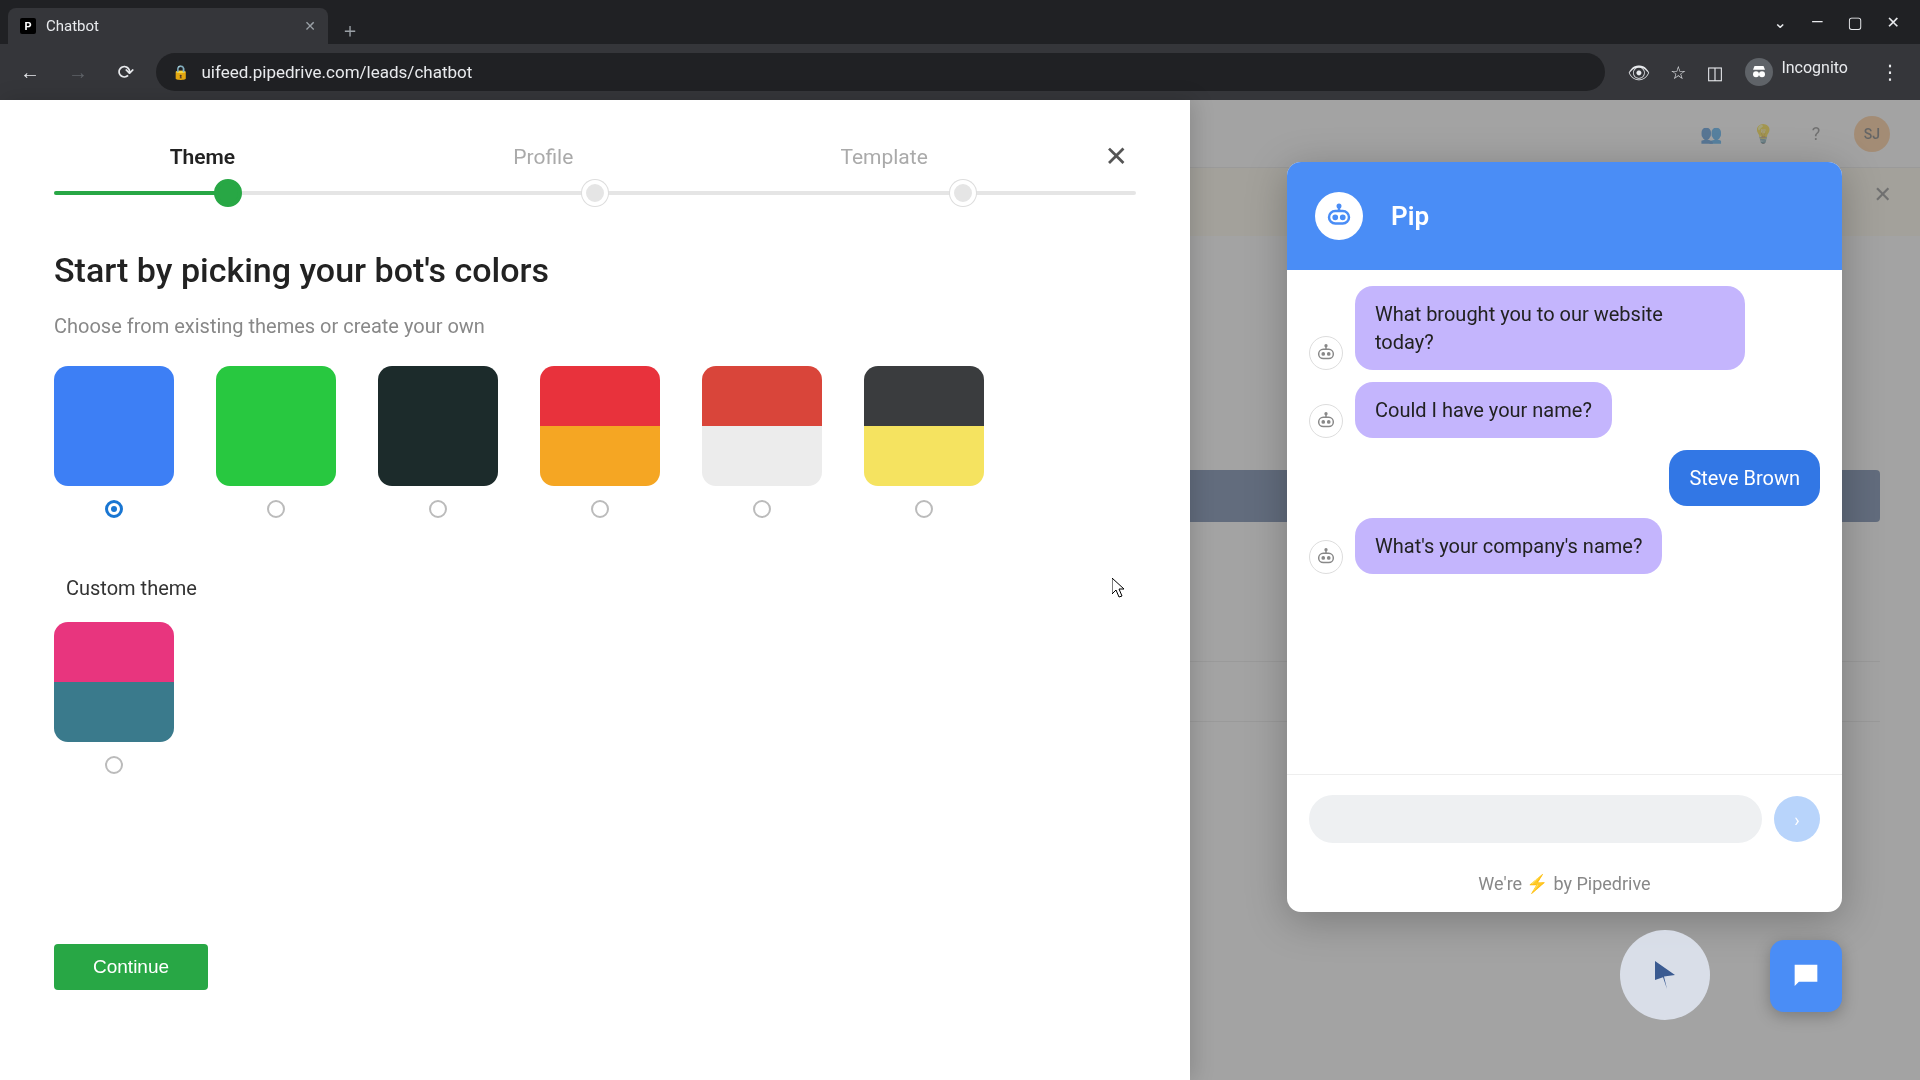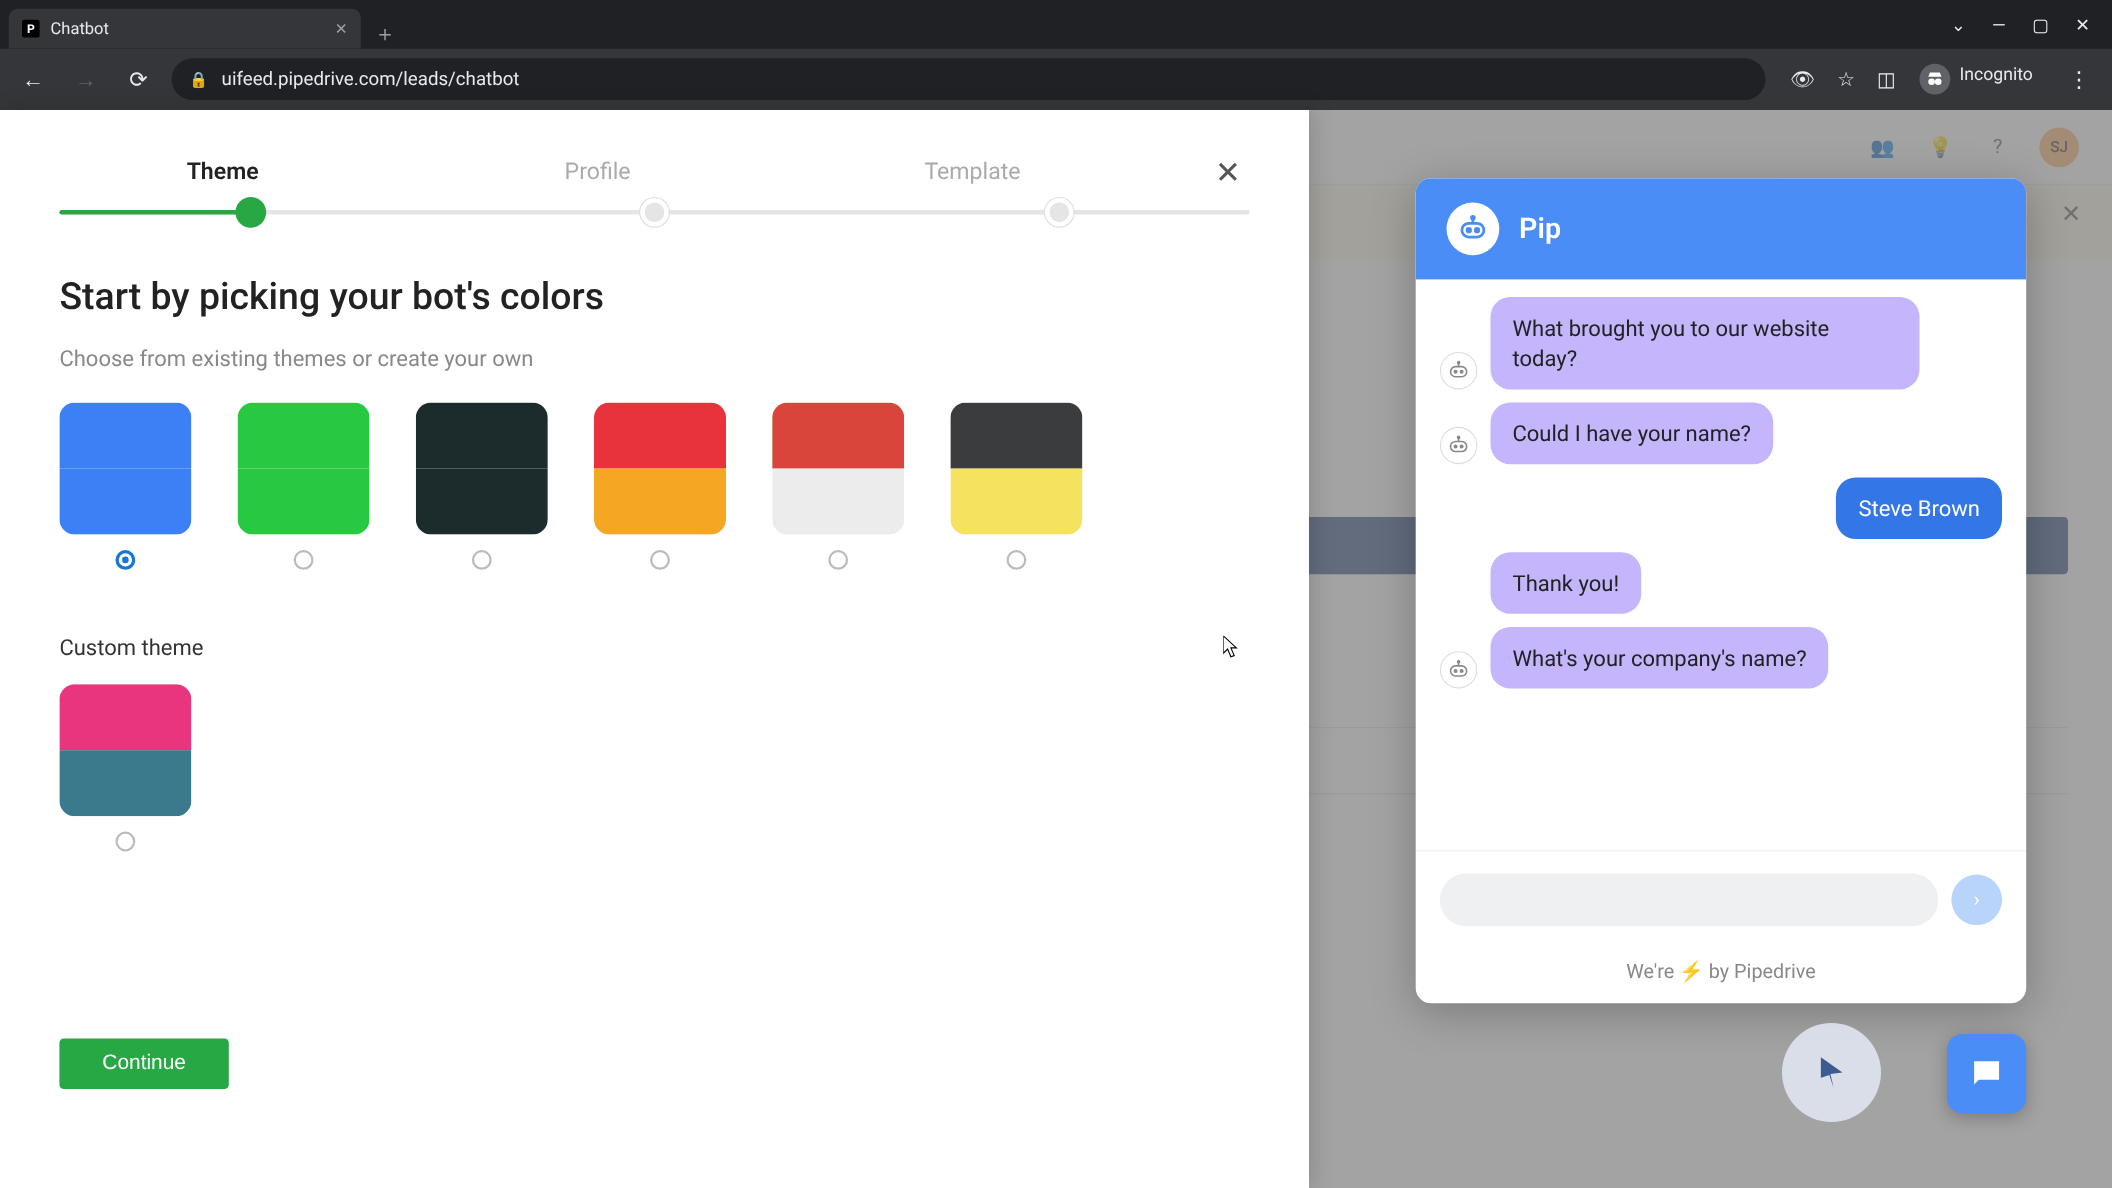--- a/index.html
+++ b/index.html
@@ -326,20 +326,21 @@
       position: absolute;
       inset: 3px;
       background: #1976d2;
       border-radius: 50%;
     }
     
     .custom-label {
       font-size: 20px;
       color: #333;
       margin-bottom: 22px;
+      margin-left: 12px;
     }
     
     .continue-btn {
       position: absolute;
       bottom: 90px;
       left: 54px;
       background: #28a745;
       color: #fff;
       border: none;
       border-radius: 4px;
@@ -358,25 +359,25 @@
       height: 750px;
       background: #fff;
       border-radius: 14px;
       box-shadow: 0 8px 40px rgba(0,0,0,0.25);
       display: flex;
       flex-direction: column;
       overflow: hidden;
     }
     .chat-header {
       background: #4a8df6;
-      height: 92px;
+      height: 108px;
       display: flex;
       align-items: center;
       padding: 0 28px;
-      gap: 18px;
+      gap: 28px;
     }
     .chat-avatar {
       width: 48px; height: 48px;
       border-radius: 50%;
       background: #fff;
       display: flex;
       align-items: center;
       justify-content: center;
       color: #4a8df6;
     }
@@ -678,24 +679,20 @@
               <line x1="12" y1="8" x2="12" y2="5"></line>
               <circle cx="12" cy="4" r="1" fill="#888"></circle>
             </svg>
           </div>
           <div class="bubble bot">Could I have your name?</div>
         </div>
         <div class="msg-row right">
           <div class="bubble user">Steve Brown</div>
         </div>
         <div class="msg-row">
-          <div class="avatar-spacer"></div>
-          <div class="bubble bot">Thank you!</div>
-        </div>
-        <div class="msg-row">
           <div class="bot-avatar">
             <svg viewBox="0 0 24 24" fill="none" stroke="#888" stroke-width="1.6">
               <rect x="4" y="8" width="16" height="10" rx="5"></rect>
               <circle cx="9" cy="13" r="1.2" fill="#888"></circle>
               <circle cx="15" cy="13" r="1.2" fill="#888"></circle>
               <line x1="12" y1="8" x2="12" y2="5"></line>
               <circle cx="12" cy="4" r="1" fill="#888"></circle>
             </svg>
           </div>
           <div class="bubble bot">What's your company's name?</div>

